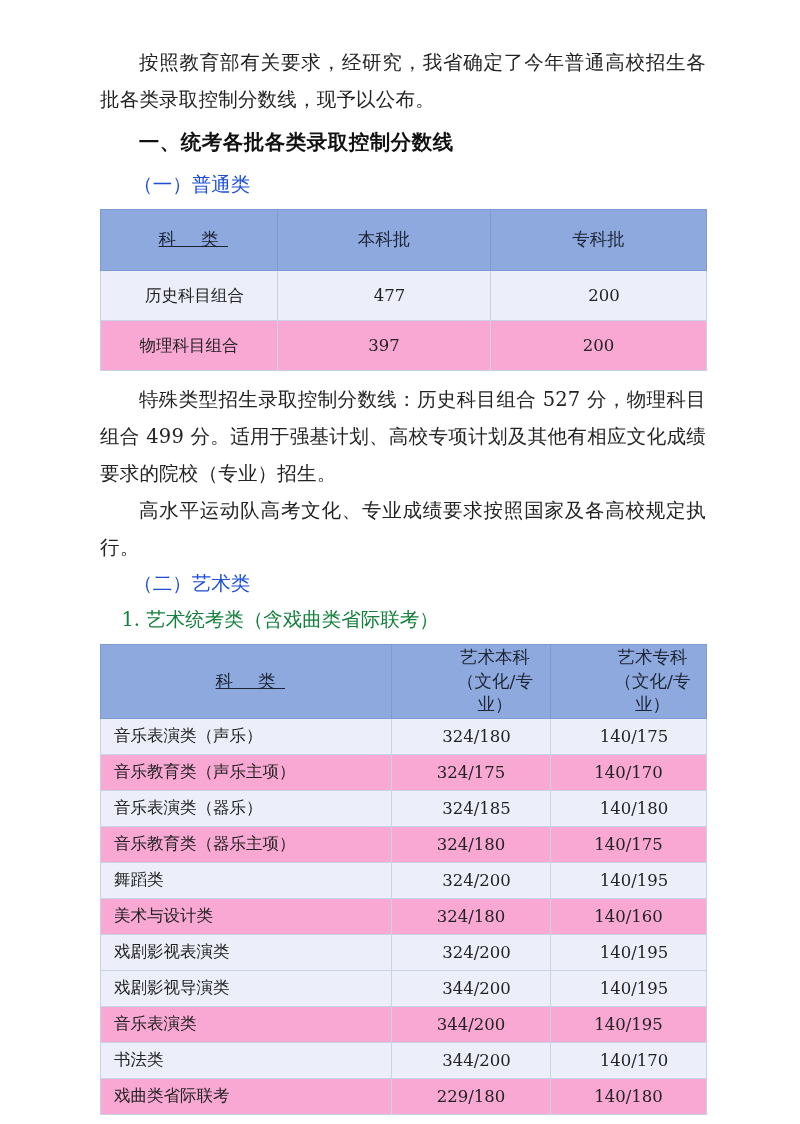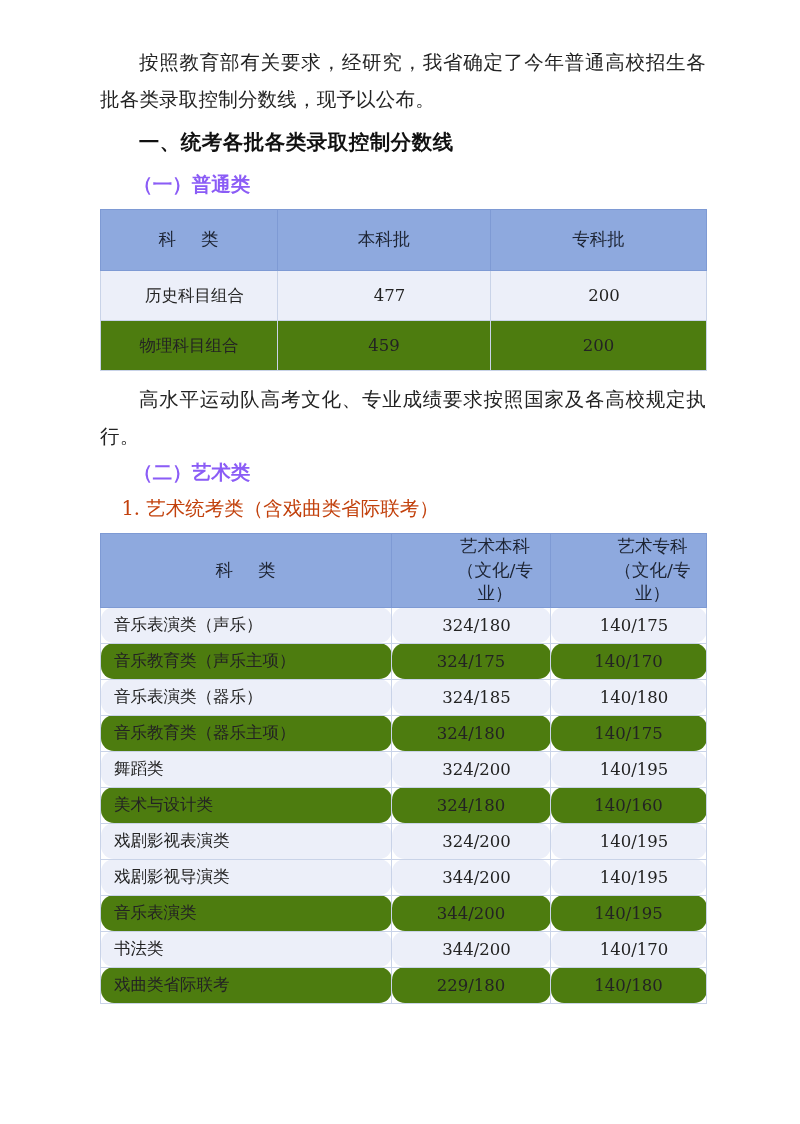--- a/index.html
+++ b/index.html
@@ -49,29 +49,28 @@
     margin: 6px;
     color: #111111;
     font-family: "DejaVu Sans", "Liberation Sans", sans-serif;
     letter-spacing: 0.5px;
   }
   .subheading {
     font-size: 19.5px;
     line-height: 36px;
     text-indent: 1.7em;
     margin: 0;
-    color: #8b5cf6;
-    font-weight: bold;
+    color: #1d4ed8;
   }
   .subheading-2 {
     font-size: 19.5px;
     line-height: 36px;
     text-indent: 1.1em;
     margin: 0;
-    color: #c2410c;
+    color: #15803d;
   }
 
   .gap-sm { height: 6px; }
   .gap-md { height: 10px; }
 
   
   table.score-table {
     border-collapse: collapse;
     table-layout: fixed;
     width: 606px;
@@ -88,39 +87,39 @@
   }
   table.score-table thead th {
     background: #8ea9de;
     color: #1d2433;
     font-size: 17.5px;
     line-height: 1.35;
     border-color: #7e9ad4;
   }
   table.score-table tbody td {
     font-size: 16.5px;
-    background: #4d7c0f;
+    background: #f9a8d4;
   }
   table.score-table tbody tr.alt td {
     background: #eceff9;
     padding-left: 12px;
   }
 
   
   #table-general thead th { height: 58px; }
   #table-general tbody td { height: 47px; }
   #table-general .col-subject { width: 177px; }
   #table-general .col-b { width: 213px; }
   #table-general .col-c { width: 216px; }
   #table-general tbody td.cell-subject { text-align: center; }
-  .hdr-spaced { letter-spacing: 0.55em; padding-left: 0.55em; }
+  .hdr-spaced { letter-spacing: 0.55em; padding-left: 0.55em; text-decoration: underline; }
 
   
   #table-art thead th { height: 62px; }
-  #table-art tbody td { height: 33px; border-radius: 13px; }
+  #table-art tbody td { height: 33px; }
   #table-art .col-subject { width: 291px; }
   #table-art .col-b { width: 159px; }
   #table-art .col-c { width: 156px; }
   #table-art tbody td.cell-subject {
     text-align: left;
     padding-left: 13px;
   }
   .hdr-two-line { display: block; }
   .hdr-two-line span { display: block; padding-left: 48px; }
 </style>
@@ -154,28 +153,29 @@
         </tr>
       </thead>
       <tbody>
         <tr class="alt">
           <td class="cell-subject">历史科目组合</td>
           <td>477</td>
           <td>200</td>
         </tr>
         <tr>
           <td class="cell-subject">物理科目组合</td>
-          <td>459</td>
+          <td>397</td>
           <td>200</td>
         </tr>
       </tbody>
     </table>
 
     <div class="gap-md"></div>
 
+    <p class="para">特殊类型招生录取控制分数线：历史科目组合 527 分，物理科目组合 499 分。适用于强基计划、高校专项计划及其他有相应文化成绩要求的院校（专业）招生。</p>
 
     <p class="para">高水平运动队高考文化、专业成绩要求按照国家及各高校规定执行。</p>
 
     <p class="subheading">（二）艺术类</p>
 
     <p class="subheading-2">1. 艺术统考类（含戏曲类省际联考）</p>
 
     <div class="gap-sm"></div>
 
     <table class="score-table" id="table-art">

